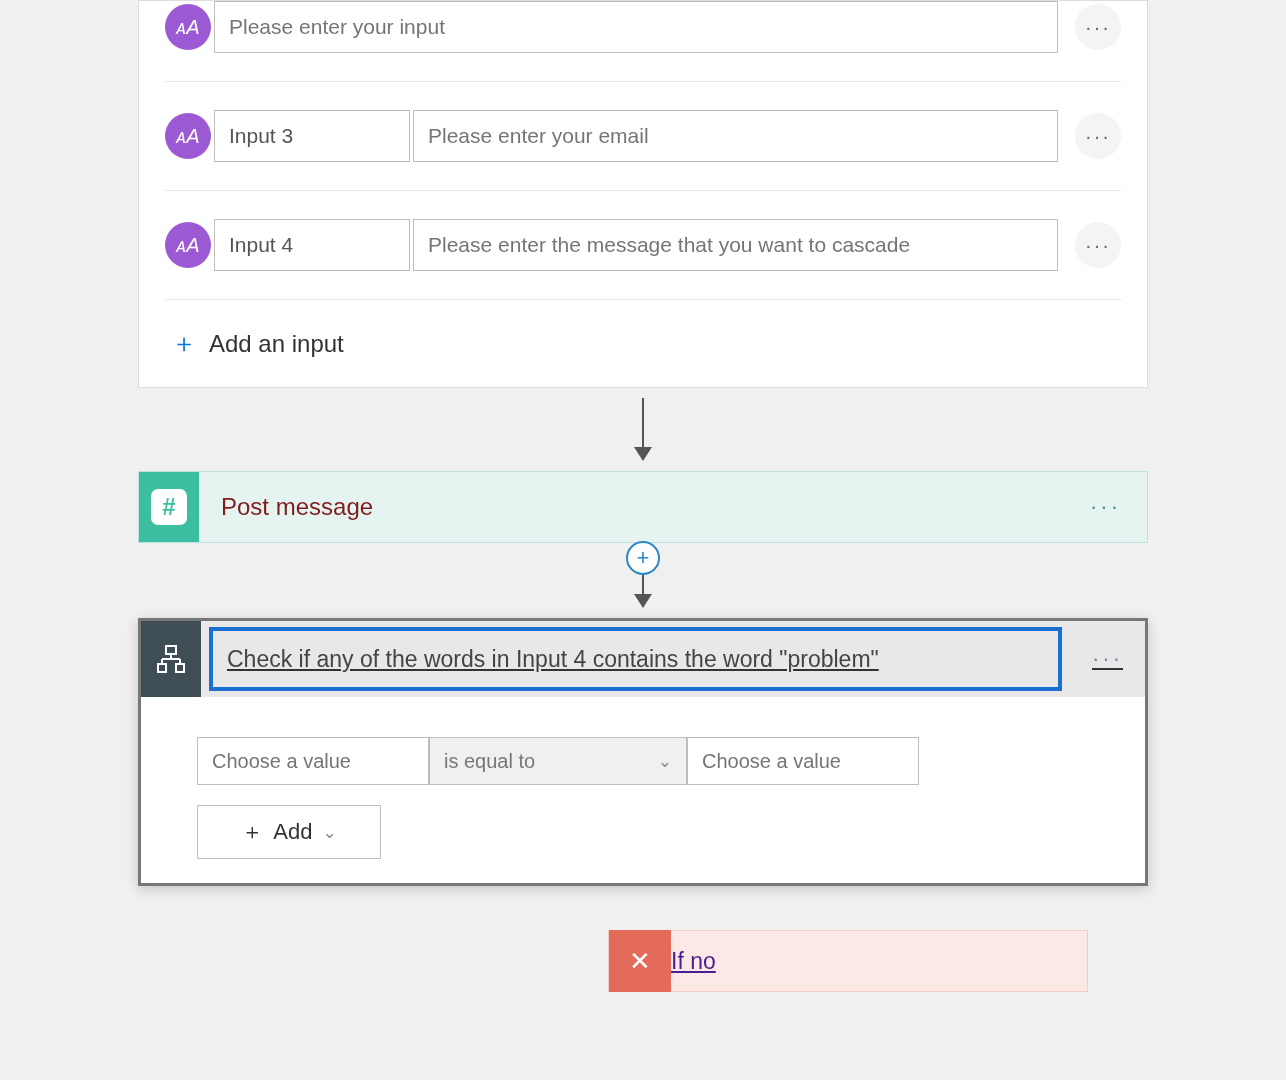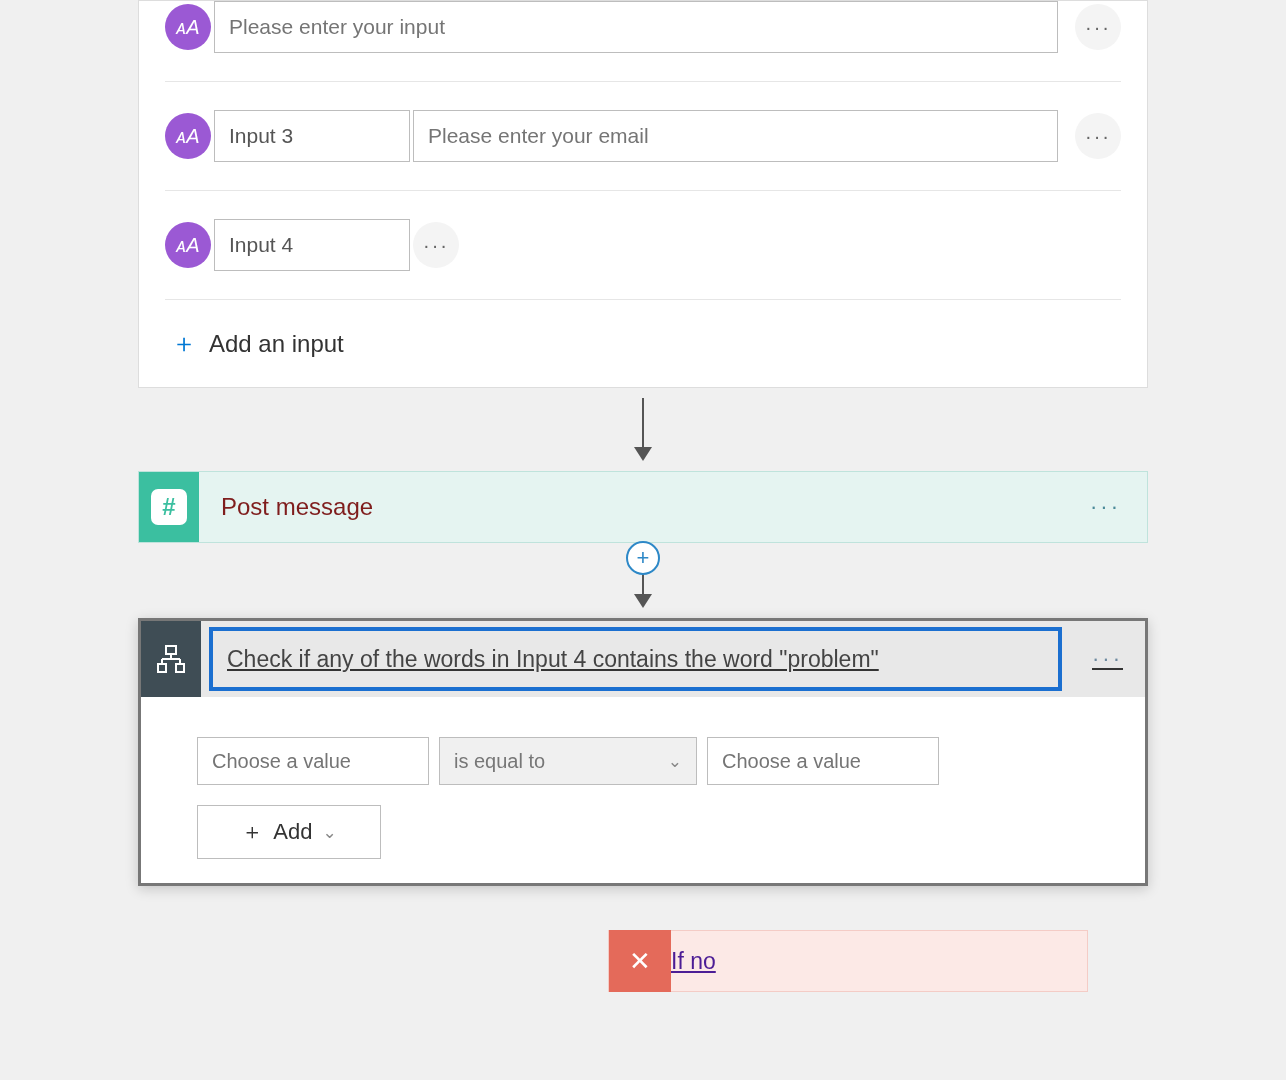--- a/index.html
+++ b/index.html
@@ -175,21 +175,20 @@
     color: #6d8aa0;
     font-size: 22px;
     letter-spacing: 3px;
     cursor: pointer;
   }
   .condition-body {
     padding: 40px 56px 24px;
   }
   .cond-row {
     display: flex;
-    gap: 10px;
   }
   .cond-row input {
     width: 232px; height: 48px;
     border: 1px solid #bdbdbd;
     padding: 0 14px;
     font-size: 20px;
     color: #555;
   }
   .operator {
     width: 258px; height: 48px;
@@ -257,20 +256,21 @@
     <div class="input-row">
       <div class="row-icon">ᴀA</div>
       <input class="input-name" value="Input 3" style="">
       <input class="input-desc" placeholder="Please enter your email" style="">
       <button class="ellipsis-btn">···</button>
     </div>
 
     <div class="input-row">
       <div class="row-icon">ᴀA</div>
       <input class="input-name" value="Input 4" style="">
+      <input class="input-desc" placeholder="Please enter the message that you want to cascade" style="">
       <button class="ellipsis-btn">···</button>
     </div>
 
     <div class="add-input-row">
       <span class="plus">＋</span>
       <span>Add an input</span>
     </div>
   </div>
 
   <div class="arrow">

